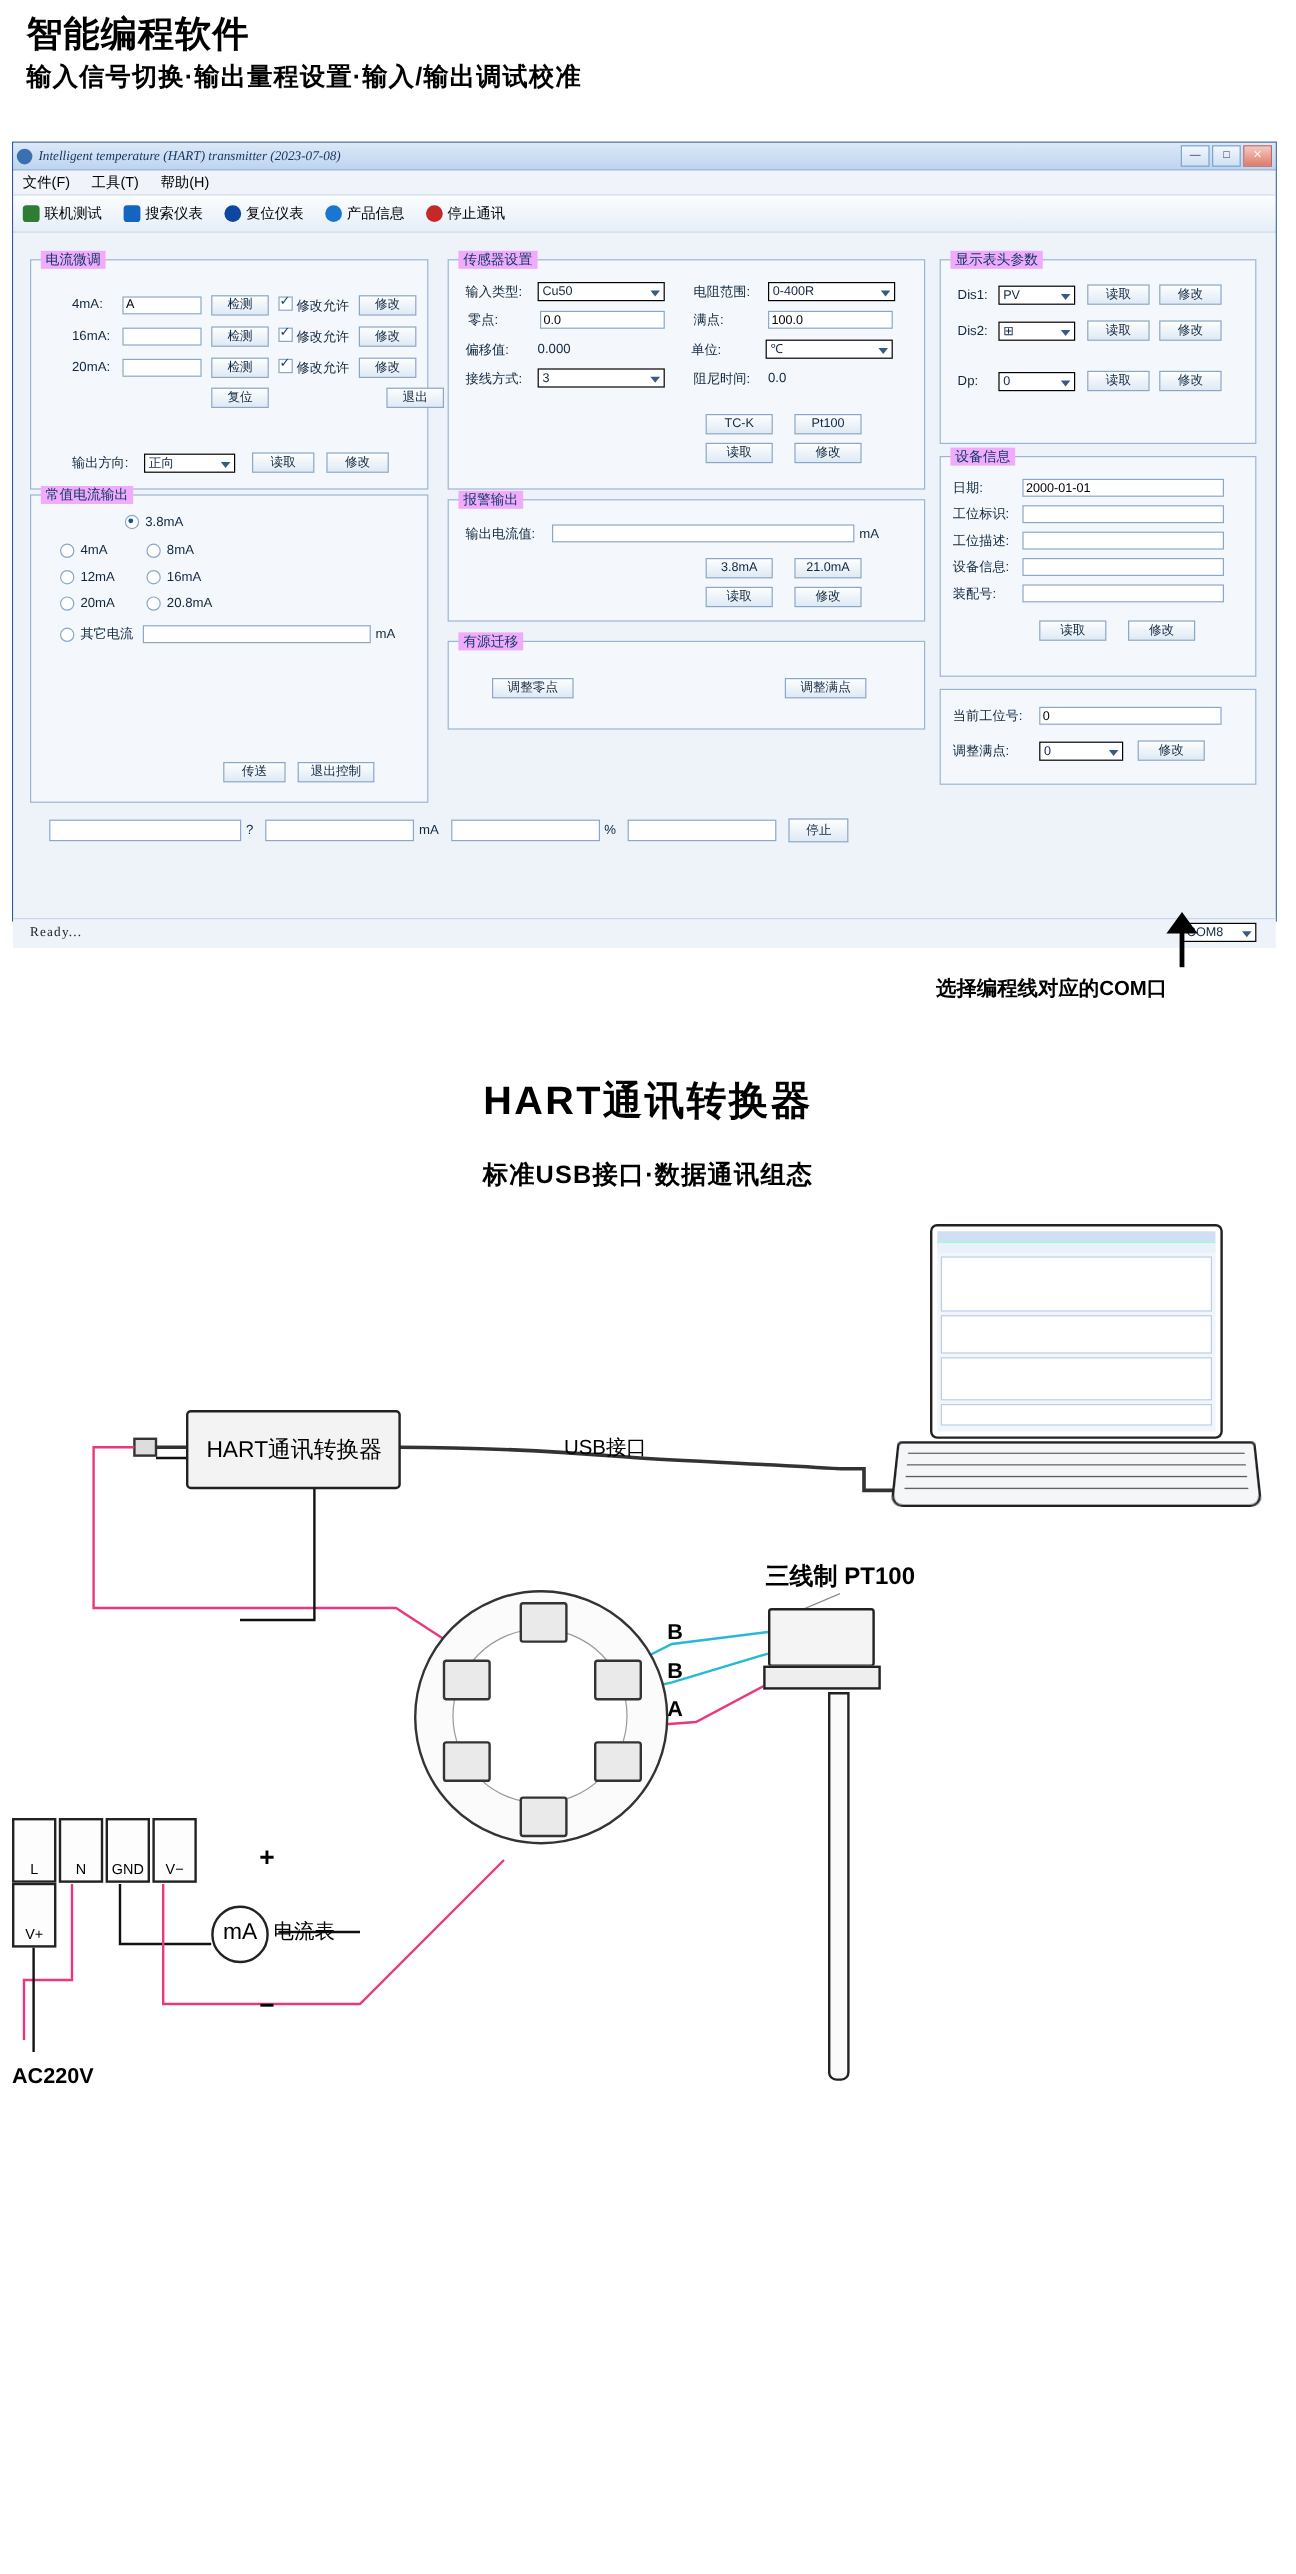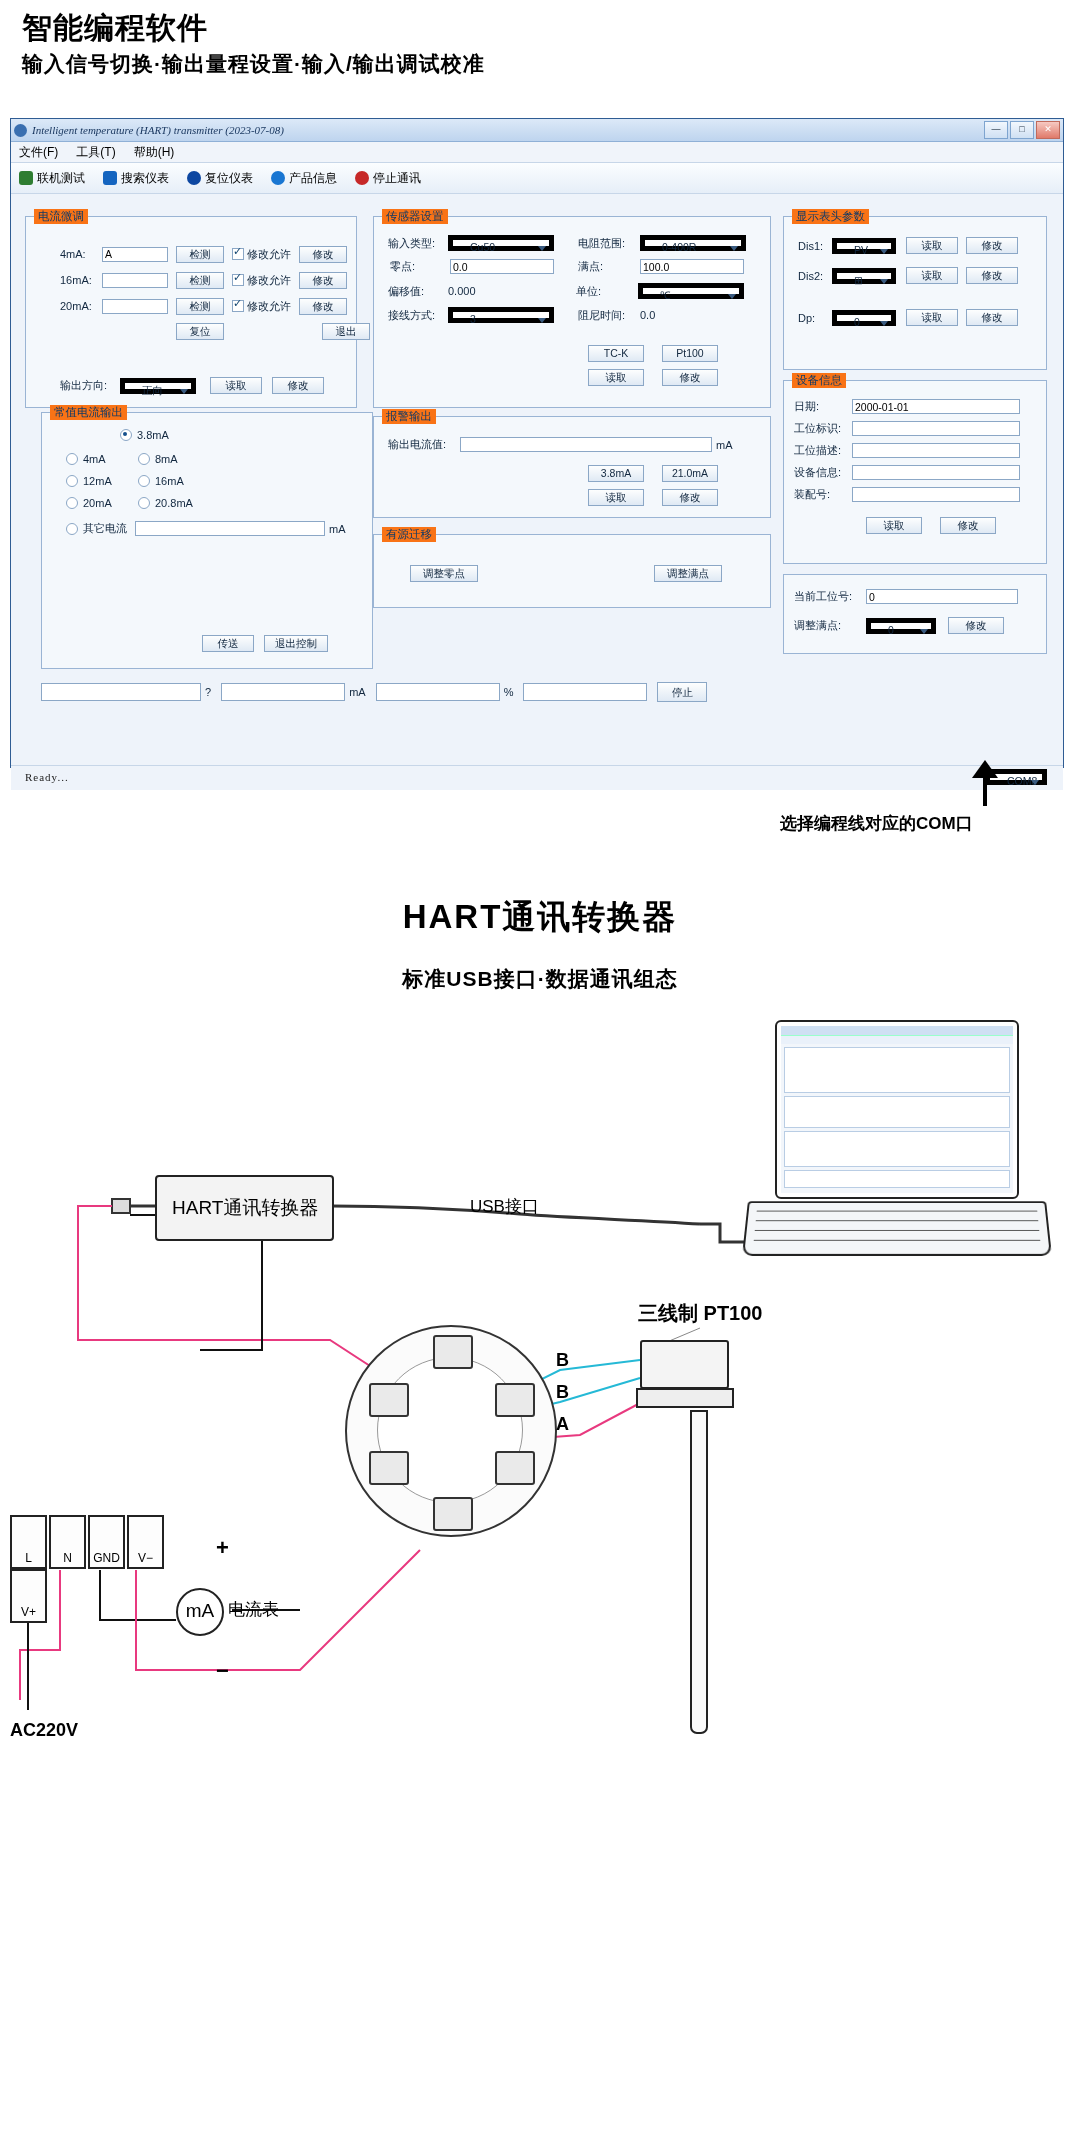--- a/index.html
+++ b/index.html
@@ -18,26 +18,26 @@
   .winbtns{position:absolute;right:3px;top:2px;display:flex;gap:2px;}
   .winbtns span{display:block;width:22px;height:16px;border:1px solid #7ea4cf;background:linear-gradient(#f2f7fd,#cfe0f3);font-size:9px;line-height:15px;text-align:center;color:#234;}
   .winbtns span.cls{background:linear-gradient(#f6c9c2,#e07a6a);border-color:#c06a5c;color:#fff;}
   .menubar{height:20px;background:#f0f4fa;border-bottom:1px solid #c7d6e8;display:flex;align-items:center;padding-left:8px;gap:18px;font-size:12px;}
   .toolbar{height:30px;background:linear-gradient(#fbfdff,#e6eef8);border-bottom:1px solid #c7d6e8;display:flex;align-items:center;padding-left:8px;gap:18px;font-size:12px;}
   .tb-item{display:flex;align-items:center;gap:4px;}
   .tb-ic{width:14px;height:14px;border-radius:3px;display:inline-block;}
   .body{position:relative;height:596px;background:#eef3fa;}
 
   .panel{position:absolute;border:1px solid #9ab4d4;background:#f4f8fc;}
-  .panel > .lg{position:absolute;top:-8px;left:8px;background:#f97316;padding:0 4px;font-size:11.5px;color:#103a66;}
+  .panel > .lg{position:absolute;top:-8px;left:8px;background:#f0abfc;padding:0 4px;font-size:11.5px;color:#103a66;}
 
   label,.lbl{font-size:11px;color:#11273f;}
   input.t{border:1px solid #8ba7c6;background:#fff;height:15px;font-size:10.5px;padding:0 2px;box-sizing:border-box;}
   .btn{border:1px solid #8ba7c6;background:linear-gradient(#fdfefe,#dfe9f4);font-size:10.5px;height:17px;line-height:15px;text-align:center;box-sizing:border-box;cursor:default;color:#11273f;}
-  .sel{border:5px solid #000000;background:#fff;height:16px;font-size:10.5px;position:relative;box-sizing:border-box;padding-left:17px;line-height:15px;color:#11273f;}
+  .sel{border:1px solid #000000;background:#fff;height:16px;font-size:10.5px;position:relative;box-sizing:border-box;padding-left:3px;line-height:15px;color:#11273f;}
   .sel:after{content:"";position:absolute;right:3px;top:6px;border-left:4px solid transparent;border-right:4px solid transparent;border-top:5px solid #3a5b80;}
   .cb{width:10px;height:10px;border:1px solid #8ba7c6;background:#fff;display:inline-block;position:relative;vertical-align:-1px;}
   .cb.on:after{content:"✓";position:absolute;left:0px;top:-4px;font-size:11px;color:#12456f;}
   .rd{width:10px;height:10px;border:1px solid #8ba7c6;border-radius:50%;background:#fff;display:inline-block;position:relative;vertical-align:-1px;}
   .rd.on:after{content:"";position:absolute;left:2px;top:2px;width:4px;height:4px;border-radius:50%;background:#15508c;}
   .row{position:absolute;display:flex;align-items:center;}
 
   .statusbar{position:absolute;left:0;bottom:0;width:100%;height:24px;background:#eef3fa;border-top:1px solid #c7d6e8;}
   .ready{position:absolute;left:14px;top:5px;font-size:11px;letter-spacing:1px;color:#222;font-family:Liberation Serif, serif;}
   .arrowline{position:absolute;left:983px;top:772px;width:4px;height:34px;background:#000;}
@@ -173,21 +173,21 @@
         <span class="btn" style="position:absolute;left:296px;top:106px;width:48px">退出</span>
 
         <div class="row" style="left:34px;top:160px;">
           <span class="lbl" style="width:60px">输出方向:</span>
           <span class="sel" style="width:76px">正向</span>
           <span class="btn" style="width:52px;margin-left:14px">读取</span>
           <span class="btn" style="width:52px;margin-left:10px">修改</span>
         </div>
       </div>
 
-      <div class="panel" style="left:14px;top:218px;width:330px;height:255px;margin-left:16px;">
+      <div class="panel" style="left:14px;top:218px;width:330px;height:255px;">
         <span class="lg">常值电流输出</span>
 
         <div class="row" style="left:78px;top:16px;">
             <span class="rd on"></span>
             <span class="lbl" style="margin-left:5px">3.8mA</span>
           </div>
 
         <div class="row" style="left:24px;top:40px;">
             <span class="rd"></span>
             <span class="lbl" style="margin-left:5px">4mA</span>

